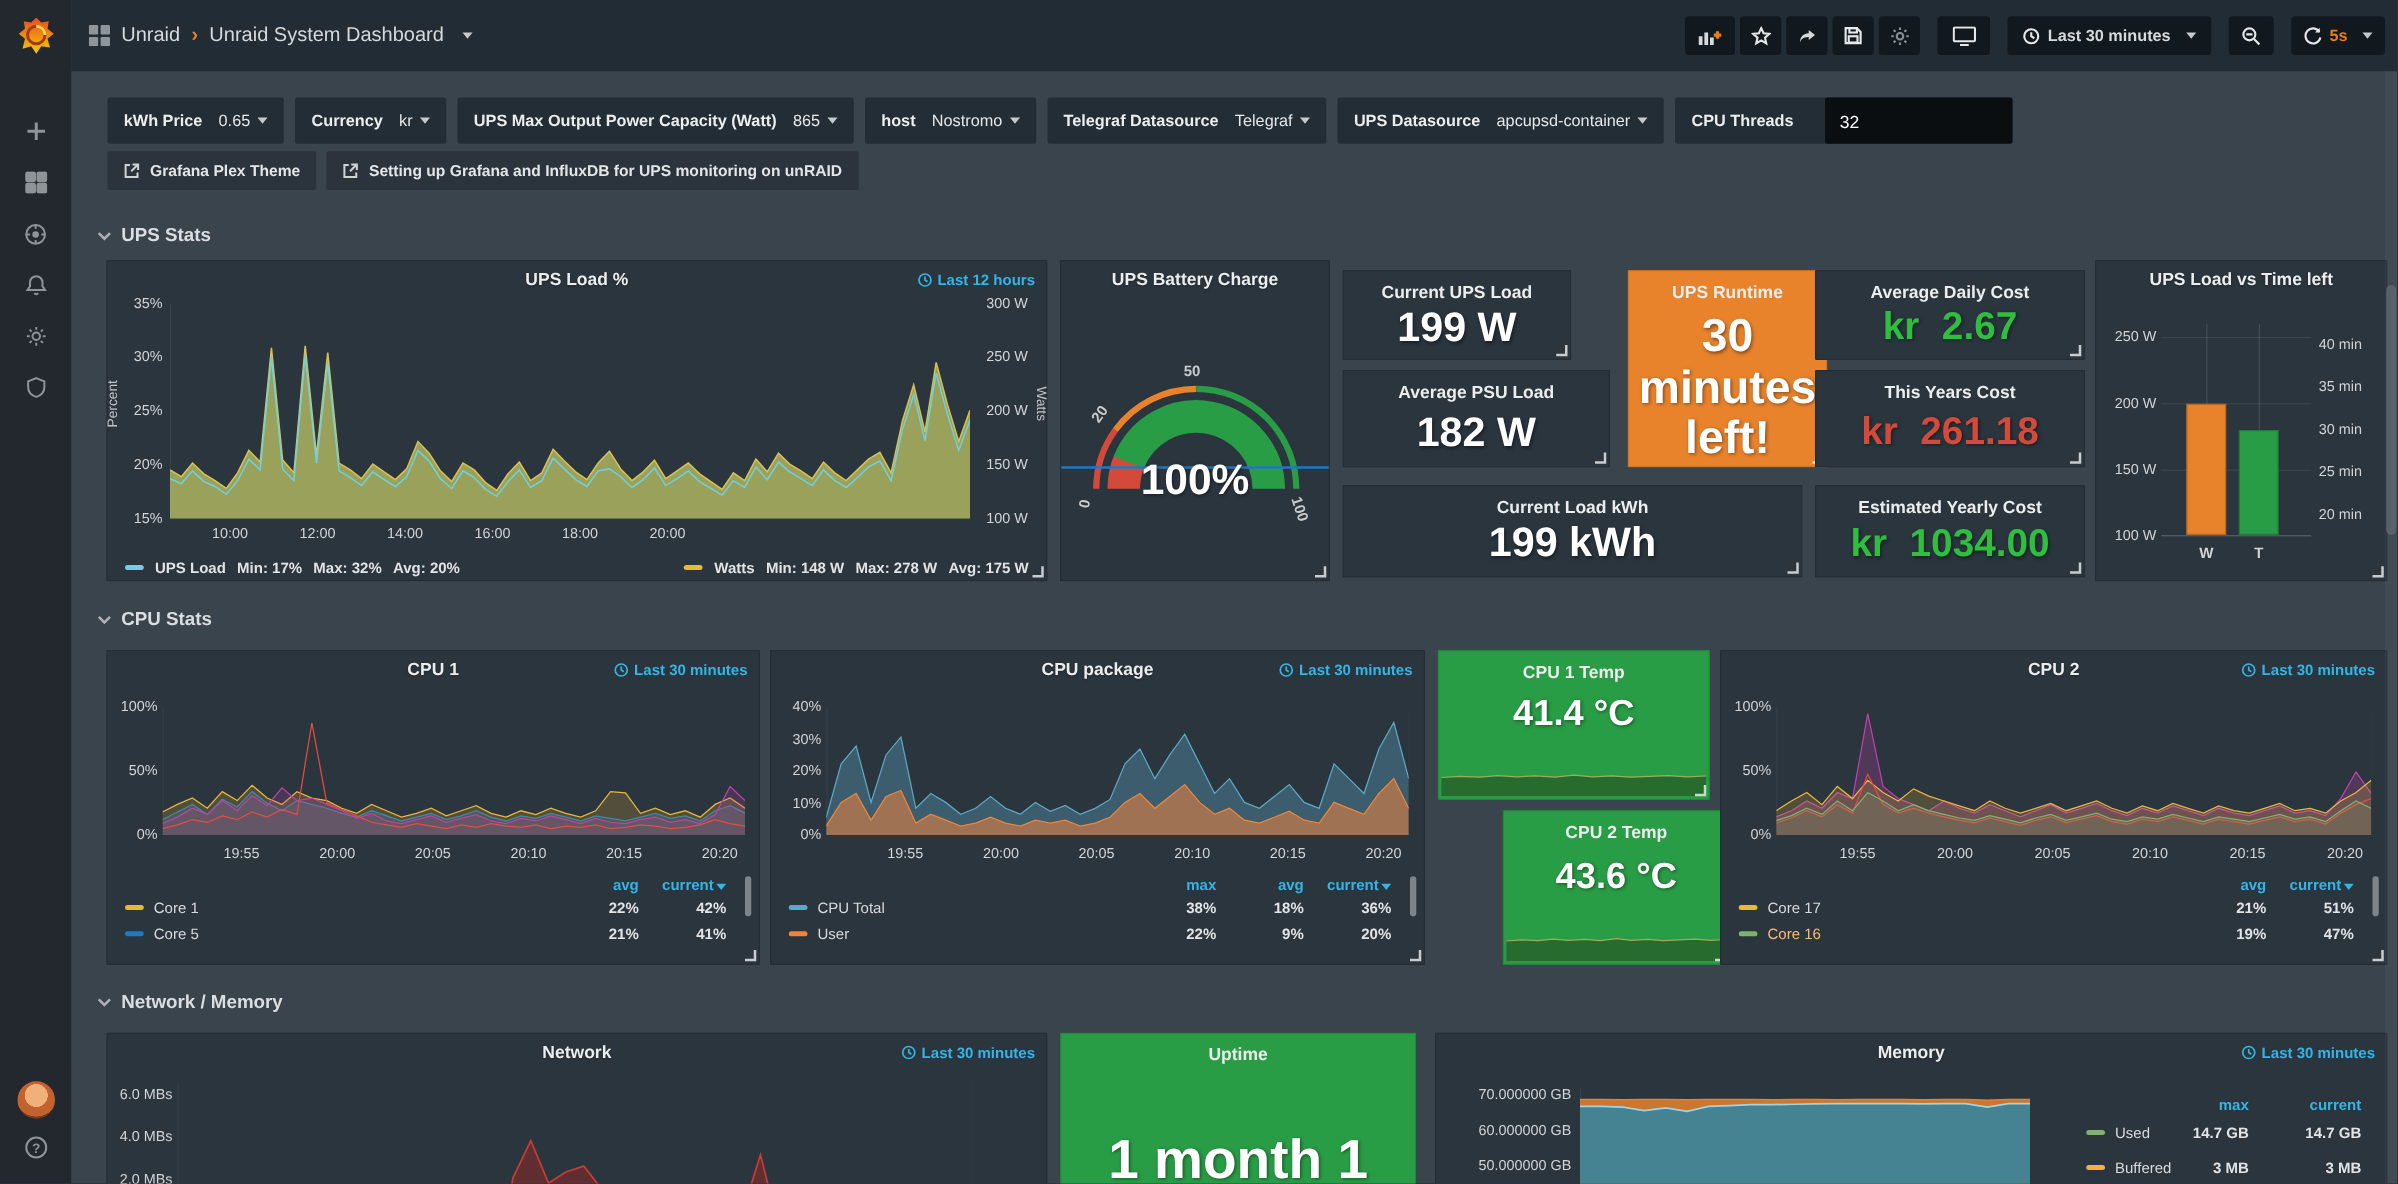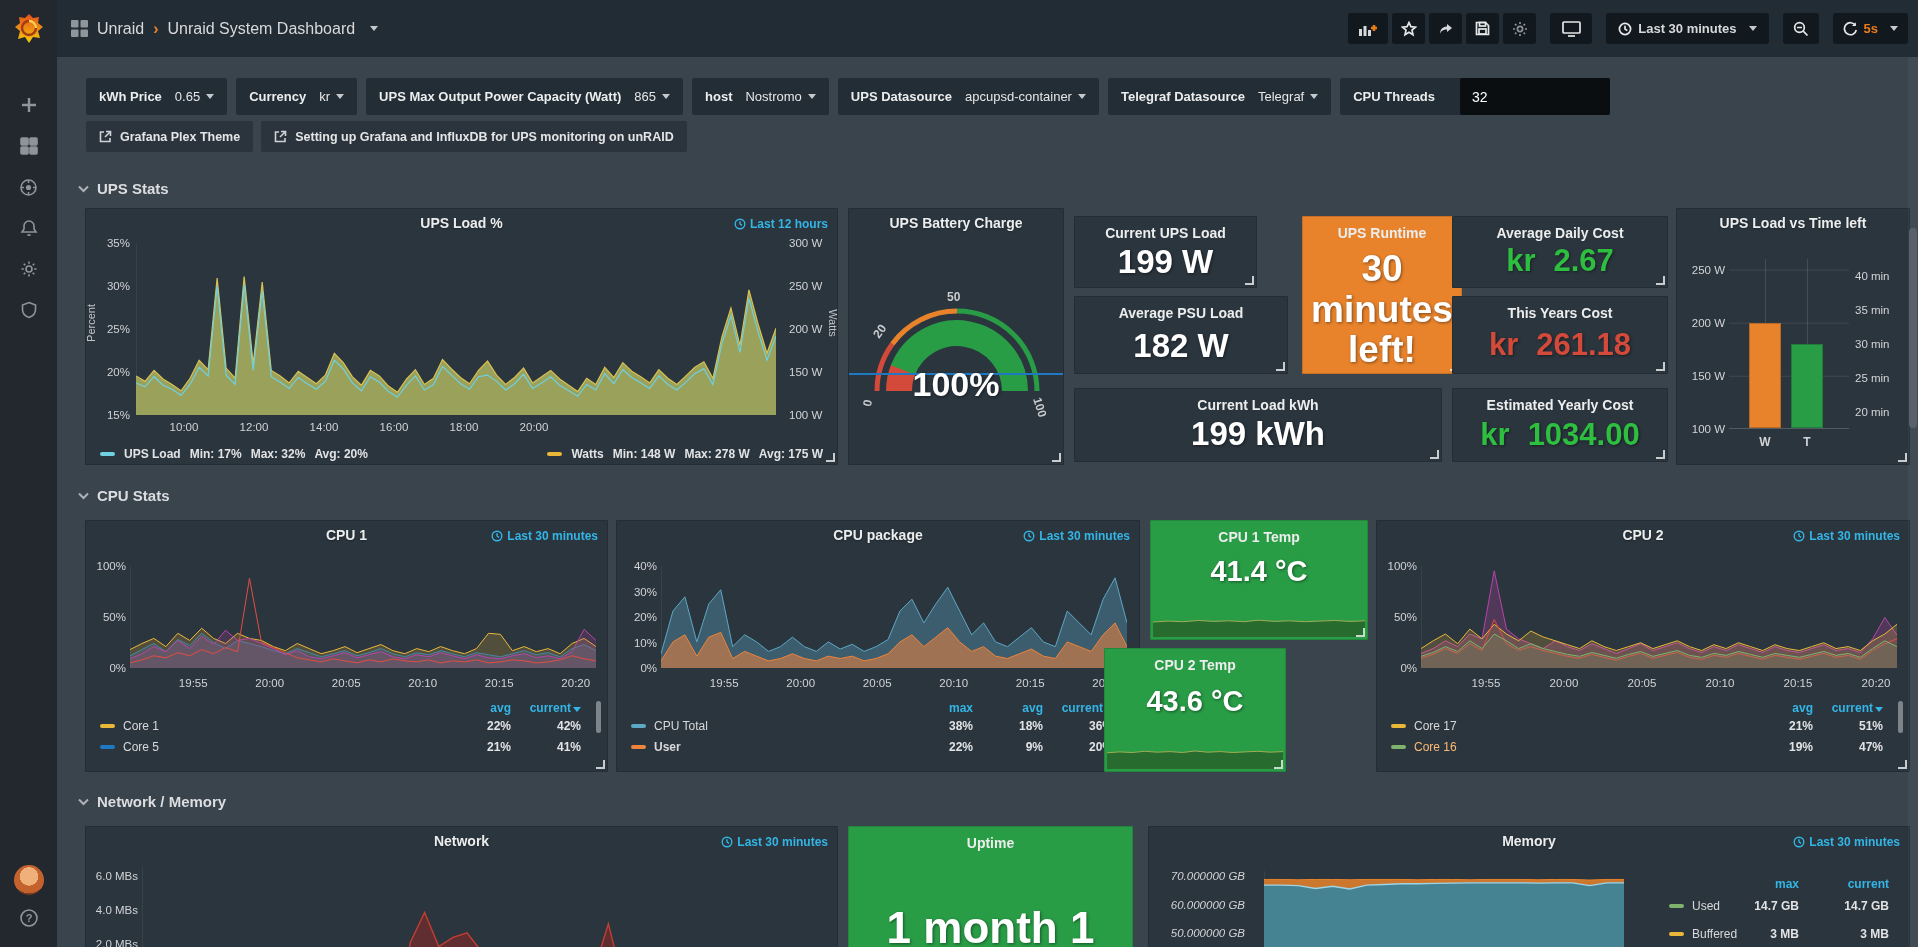--- a/index.html
+++ b/index.html
@@ -234,30 +234,30 @@
         </span>
       </div>
     <div class="pill">
         <span class="vlabel">host</span>
         <span class="vvalue">
           <span>Nostromo</span>
           <span class="caret"></span>
         </span>
       </div>
     <div class="pill">
+        <span class="vlabel">Telegraf Datasource</span>
+        <span class="vvalue">
+          <span>Telegraf</span>
+          <span class="caret"></span>
+        </span>
+      </div>
+    <div class="pill">
         <span class="vlabel">UPS Datasource</span>
         <span class="vvalue">
           <span>apcupsd-container</span>
-          <span class="caret"></span>
-        </span>
-      </div>
-    <div class="pill">
-        <span class="vlabel">Telegraf Datasource</span>
-        <span class="vvalue">
-          <span>Telegraf</span>
           <span class="caret"></span>
         </span>
       </div>
     <div class="pill" style="padding-right:0;gap:12px;">
       <span class="vlabel" style="margin-right:13px;">CPU Threads</span>
       <span class="vinput">32</span>
     </div>
   </div>
 
   <div style="position:absolute;left:86px;top:121px;display:flex;gap:8px;">
@@ -501,39 +501,39 @@
     </div>
     <div class="leg-table leg-name" style="left:14px;top:198px;">
       <span class="sw" style="background: rgb(93, 168, 197);"></span>
       <span style="font-weight:normal;color:#d8d9da;">CPU Total</span>
     </div>
     <div class="leg-table" style="right:26px;top:198px;">
       <span class="leg-cell">38%</span><span class="leg-cell">18%</span><span class="leg-cell">36%</span>
     </div>
     <div class="leg-table leg-name" style="left:14px;top:219px;">
       <span class="sw" style="background: rgb(239, 132, 60);"></span>
-      <span style="font-weight:bold;color:#d8d9da;">User</span>
+      <span style="font-weight:normal;color:#d8d9da;">User</span>
     </div>
     <div class="leg-table" style="right:26px;top:219px;">
       <span class="leg-cell">22%</span><span class="leg-cell">9%</span><span class="leg-cell">20%</span>
     </div>
     <div class="scrollpill" style="right:6px;top:180px;height:32px;"></div>
   </div>
 
   <div class="panel" style="left: 1150px; top: 520px; width: 218px; height: 120px; background: rgb(41, 156, 70);">
     <div class="stitle">CPU 1 Temp</div>
     <div class="sval" style="top:34px;font-size:29px;">41.4 °C</div>
     <div style="position:absolute;left:2px;right:2px;bottom:2px;height:30px;">
         <svg class="chart-svg" viewBox="0 0 100 100" preserveAspectRatio="none" style="width:100%;height:100%;display:block;position:absolute;inset:0;">
           <polygon points="0,100 0.00,50.00 7.14,47.00 14.29,49.00 21.43,45.00 28.57,48.00 35.71,46.00 42.86,49.00 50.00,44.00 57.14,48.00 64.29,46.00 71.43,49.00 78.57,47.00 85.71,45.00 92.86,48.00 100.00,46.00 100,100" fill="rgba(38,58,22,0.5)"></polygon>
           <polyline points="0.00,50.00 7.14,47.00 14.29,49.00 21.43,45.00 28.57,48.00 35.71,46.00 42.86,49.00 50.00,44.00 57.14,48.00 64.29,46.00 71.43,49.00 78.57,47.00 85.71,45.00 92.86,48.00 100.00,46.00" fill="none" stroke="#9fae55" stroke-width="1" vector-effect="non-scaling-stroke"></polyline>
         </svg>
       </div>
   </div>
-  <div class="panel" style="left: 1104px; top: 648px; width: 182px; height: 124px; background: rgb(41, 156, 70);">
+  <div class="panel" style="left: 1202px; top: 648px; width: 182px; height: 124px; background: rgb(41, 156, 70);">
     <div class="stitle">CPU 2 Temp</div>
     <div class="sval" style="top:36px;font-size:29px;">43.6 °C</div>
     <div style="position:absolute;left:2px;right:2px;bottom:2px;height:30px;">
         <svg class="chart-svg" viewBox="0 0 100 100" preserveAspectRatio="none" style="width:100%;height:100%;display:block;position:absolute;inset:0;">
           <polygon points="0,100 0.00,46.00 7.14,43.00 14.29,45.00 21.43,41.00 28.57,44.00 35.71,42.00 42.86,45.00 50.00,40.00 57.14,44.00 64.29,42.00 71.43,45.00 78.57,43.00 85.71,41.00 92.86,44.00 100.00,42.00 100,100" fill="rgba(38,58,22,0.5)"></polygon>
           <polyline points="0.00,46.00 7.14,43.00 14.29,45.00 21.43,41.00 28.57,44.00 35.71,42.00 42.86,45.00 50.00,40.00 57.14,44.00 64.29,42.00 71.43,45.00 78.57,43.00 85.71,41.00 92.86,44.00 100.00,42.00" fill="none" stroke="#9fae55" stroke-width="1" vector-effect="non-scaling-stroke"></polyline>
         </svg>
       </div>
   </div>
 
@@ -612,21 +612,21 @@
 
   <div class="panel" style="left:1148px;top:826px;width:762px;height:250px;">
     <div class="ptitle">Memory</div>
     <div class="timeago">
       <svg width="12" height="12" viewBox="0 0 14 14">
           <circle cx="7" cy="7" r="5.6"></circle>
           <path d="M7 3.8 V7 L9.4 8.6"></path>
         </svg>
       <span>Last 30 minutes</span>
     </div>
-    <div class="yticks lefty" style="left:2px;top:42px;width:94px;height:71px;font-style:italic;">
+    <div class="yticks lefty" style="left:14px;top:42px;width:94px;height:71px;">
         <span>70.000000 GB</span>
         <span>60.000000 GB</span>
         <span>50.000000 GB</span>
       </div>
     <div class="plot gridh gridv" style="left:115px;top:44px;width:360px;height:200px;background-size:100% 28.2px,60px 100%;background-position:0 2.8px,0 0;">
         <svg class="chart-svg" viewBox="0 0 100 100" preserveAspectRatio="none" style="width:100%;height:100%;display:block;position:absolute;inset:0;">
           <polygon points="0,100 0.00,4.23 4.76,4.23 9.52,4.37 14.29,4.23 19.05,4.23 23.81,4.37 28.57,4.23 33.33,4.23 38.10,4.23 42.86,4.37 47.62,4.23 52.38,4.23 57.14,4.37 61.90,4.23 66.67,4.23 71.43,4.23 76.19,4.37 80.95,4.23 85.71,4.23 90.48,4.51 95.24,4.23 100.00,4.23 100,100" fill="rgba(232,131,44,0.85)"></polygon>
           <polyline points="0.00,4.23 4.76,4.23 9.52,4.37 14.29,4.23 19.05,4.23 23.81,4.37 28.57,4.23 33.33,4.23 38.10,4.23 42.86,4.37 47.62,4.23 52.38,4.23 57.14,4.37 61.90,4.23 66.67,4.23 71.43,4.23 76.19,4.37 80.95,4.23 85.71,4.23 90.48,4.51 95.24,4.23 100.00,4.23" fill="none" stroke="#e8832c" stroke-width="1" vector-effect="non-scaling-stroke"></polyline>
           <polygon points="0,100 0.00,7.04 4.76,7.04 9.52,7.32 14.29,8.73 19.05,7.61 23.81,9.01 28.57,7.04 33.33,6.76 38.10,6.34 42.86,6.34 47.62,6.20 52.38,6.06 57.14,5.92 61.90,5.92 66.67,5.92 71.43,5.92 76.19,6.06 80.95,5.92 85.71,5.92 90.48,7.32 95.24,5.92 100.00,5.92 100,100" fill="rgba(62,132,152,0.95)"></polygon>
           <polyline points="0.00,7.04 4.76,7.04 9.52,7.32 14.29,8.73 19.05,7.61 23.81,9.01 28.57,7.04 33.33,6.76 38.10,6.34 42.86,6.34 47.62,6.20 52.38,6.06 57.14,5.92 61.90,5.92 66.67,5.92 71.43,5.92 76.19,6.06 80.95,5.92 85.71,5.92 90.48,7.32 95.24,5.92 100.00,5.92" fill="none" stroke="#9fd3e6" stroke-width="1.4" vector-effect="non-scaling-stroke"></polyline>

